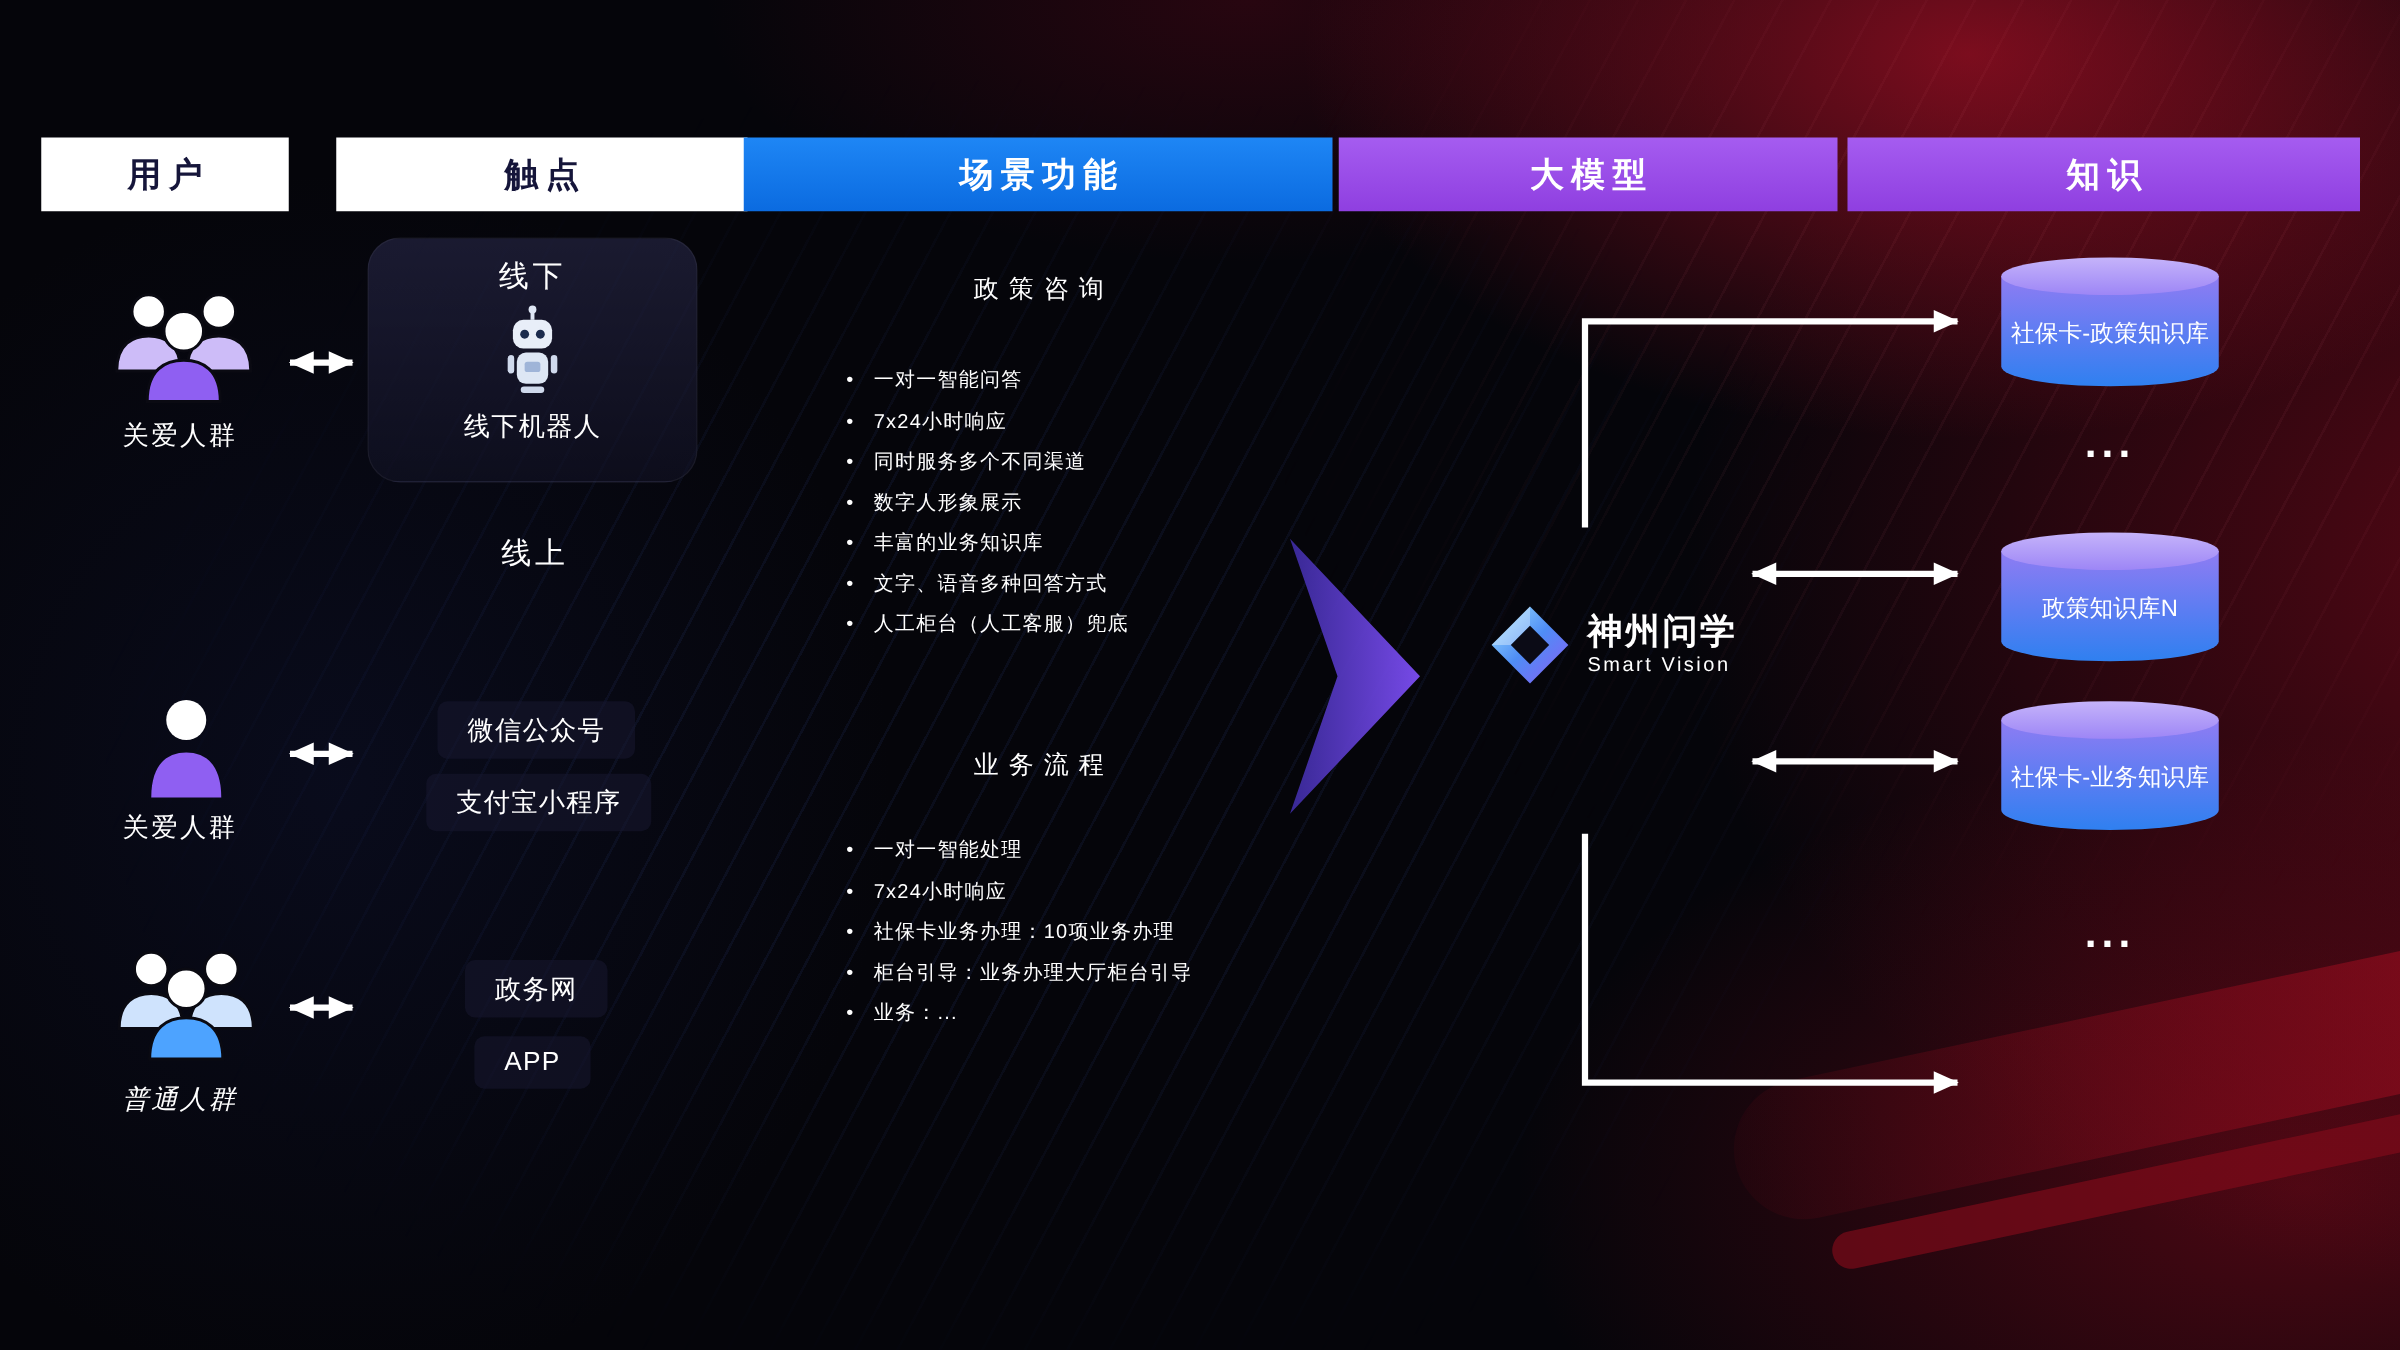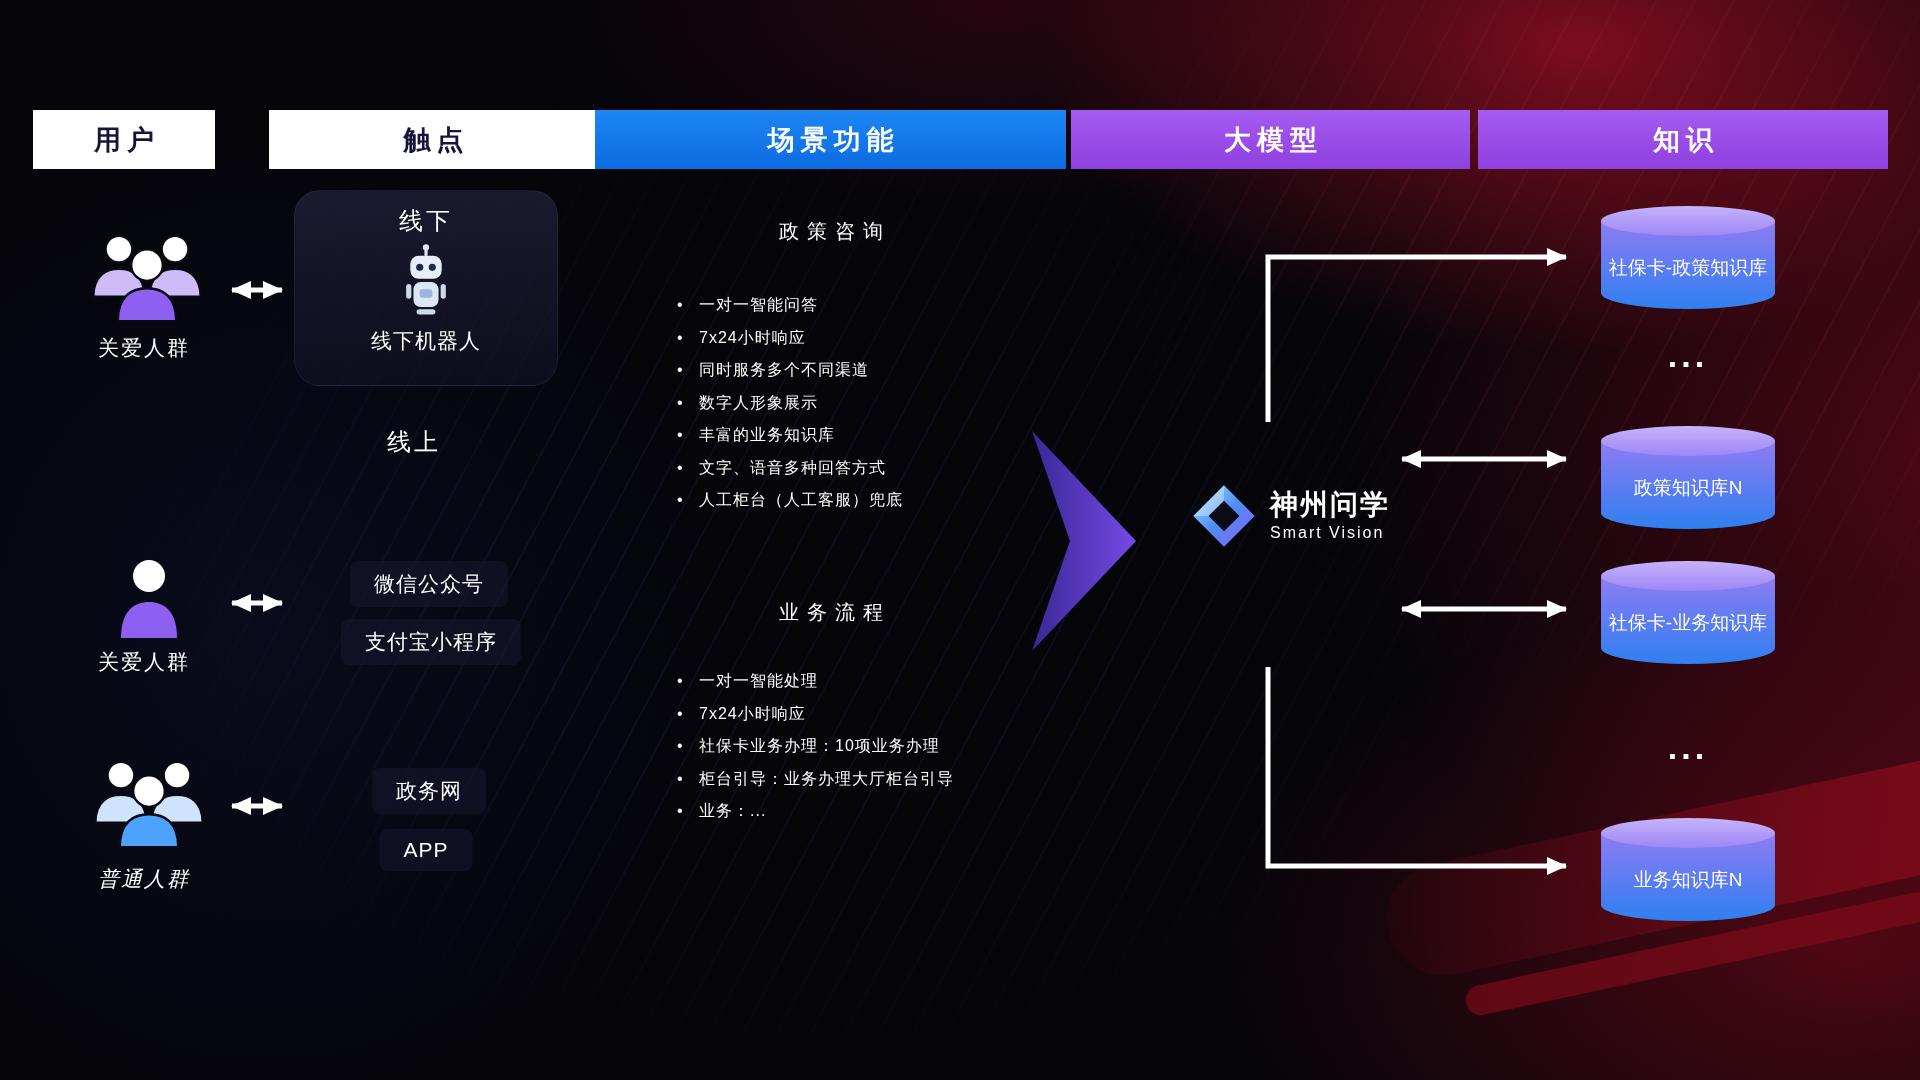--- a/index.html
+++ b/index.html
@@ -111,21 +111,21 @@
 </head>
 <body>
 
 <div id="canvas">
 
   <div class="streaks"></div>
   <div class="streaks-red"></div>
   <div class="swoosh1"></div>
   <div class="swoosh2"></div>
 
-  <div class="hdr hdr-white" style="left:33px;   width:182px;">用户</div>
+  <div class="hdr hdr-white" style="left:33px;   width:198px;">用户</div>
   <div class="hdr hdr-white" style="left:269px;  width:329px;">触点</div>
   <div class="hdr hdr-blue" style="left:595px;  width:471px;">场景功能</div>
   <div class="hdr hdr-purple" style="left:1071px; width:399px;">大模型</div>
   <div class="hdr hdr-purple" style="left:1478px; width:410px;">知识</div>
 
   <svg class="icon-abs grp-purple" style="left:86px; top:228px;" width="122" height="96" viewBox="0 0 100 78">
     <circle class="pg-head" cx="27" cy="17" r="11"></circle>
     <path class="pg-back" d="M6,56 C6,38 17,33 27,33 C37,33 48,38 48,56 Z"></path>
     <circle class="pg-head" cx="73" cy="17" r="11"></circle>
     <path class="pg-back" d="M52,56 C52,38 63,33 73,33 C83,33 94,38 94,56 Z"></path>
@@ -160,21 +160,21 @@
       <circle cx="28" cy="23" r="3.4" fill="#1b2b4d"></circle>
       <rect x="10" y="37" width="24" height="24" rx="7" fill="#dde6f4"></rect>
       <rect x="3" y="39" width="5" height="14" rx="2.5" fill="#cfd9ec"></rect>
       <rect x="36" y="39" width="5" height="14" rx="2.5" fill="#cfd9ec"></rect>
       <rect x="16" y="44" width="12" height="8" rx="2" fill="#9fb4d8"></rect>
       <rect x="13" y="63" width="18" height="5" rx="2.5" fill="#cfd9ec"></rect>
     </svg>
     <div class="offline-label">线下机器人</div>
   </div>
 
-  <div class="ctr online-title" style="left:414px; top:442px;">线上</div>
+  <div class="ctr online-title" style="left:428px; top:442px;">线上</div>
 
   <div class="ctr chip" style="left:429px; top:584px;">微信公众号</div>
   <div class="ctr chip" style="left:431px; top:642px;">支付宝小程序</div>
   <div class="ctr chip" style="left:429px; top:791px;">政务网</div>
   <div class="ctr chip" style="left:426px; top:850px;">APP</div>
 
   <div class="ctr scn-title" style="left:831px; top:231px;">政策咨询</div>
   <div class="bullets" style="left:677px; top:289px;">
     <div class="bullet"><span class="dot">•</span><span>一对一智能问答</span></div>
     <div class="bullet"><span class="dot">•</span><span>7x24小时响应</span></div>
@@ -223,25 +223,20 @@
     <div class="db-top"></div>
     <div class="db-body"></div>
     <div class="db-label">政策知识库N</div>
   </div>
   <div class="db" style="top:561px;">
     <div class="db-top"></div>
     <div class="db-body"></div>
     <div class="db-label">社保卡-业务知识库</div>
   </div>
   <div class="ctr dots" style="left:1688px; top:747px;">...</div>
-  <div class="db" style="top:818px;">
-    <div class="db-top"></div>
-    <div class="db-body"></div>
-    <div class="db-label">业务知识库N</div>
-  </div>
 
   <svg class="overlay" width="1920" height="1080" viewBox="0 0 1920 1080">
     <defs>
       <linearGradient id="flowGrad" x1="0" y1="0" x2="1" y2="0">
         <stop offset="0" stop-color="#3b2a9c"></stop>
         <stop offset="1" stop-color="#7c4df2"></stop>
       </linearGradient>
       <marker id="ah" viewBox="0 0 22 20" refX="20" refY="10" markerWidth="22" markerHeight="20" markerUnits="userSpaceOnUse" orient="auto-start-reverse">
         <path d="M1,1 L21,10 L1,19 Z" fill="#ffffff"></path>
       </marker>

